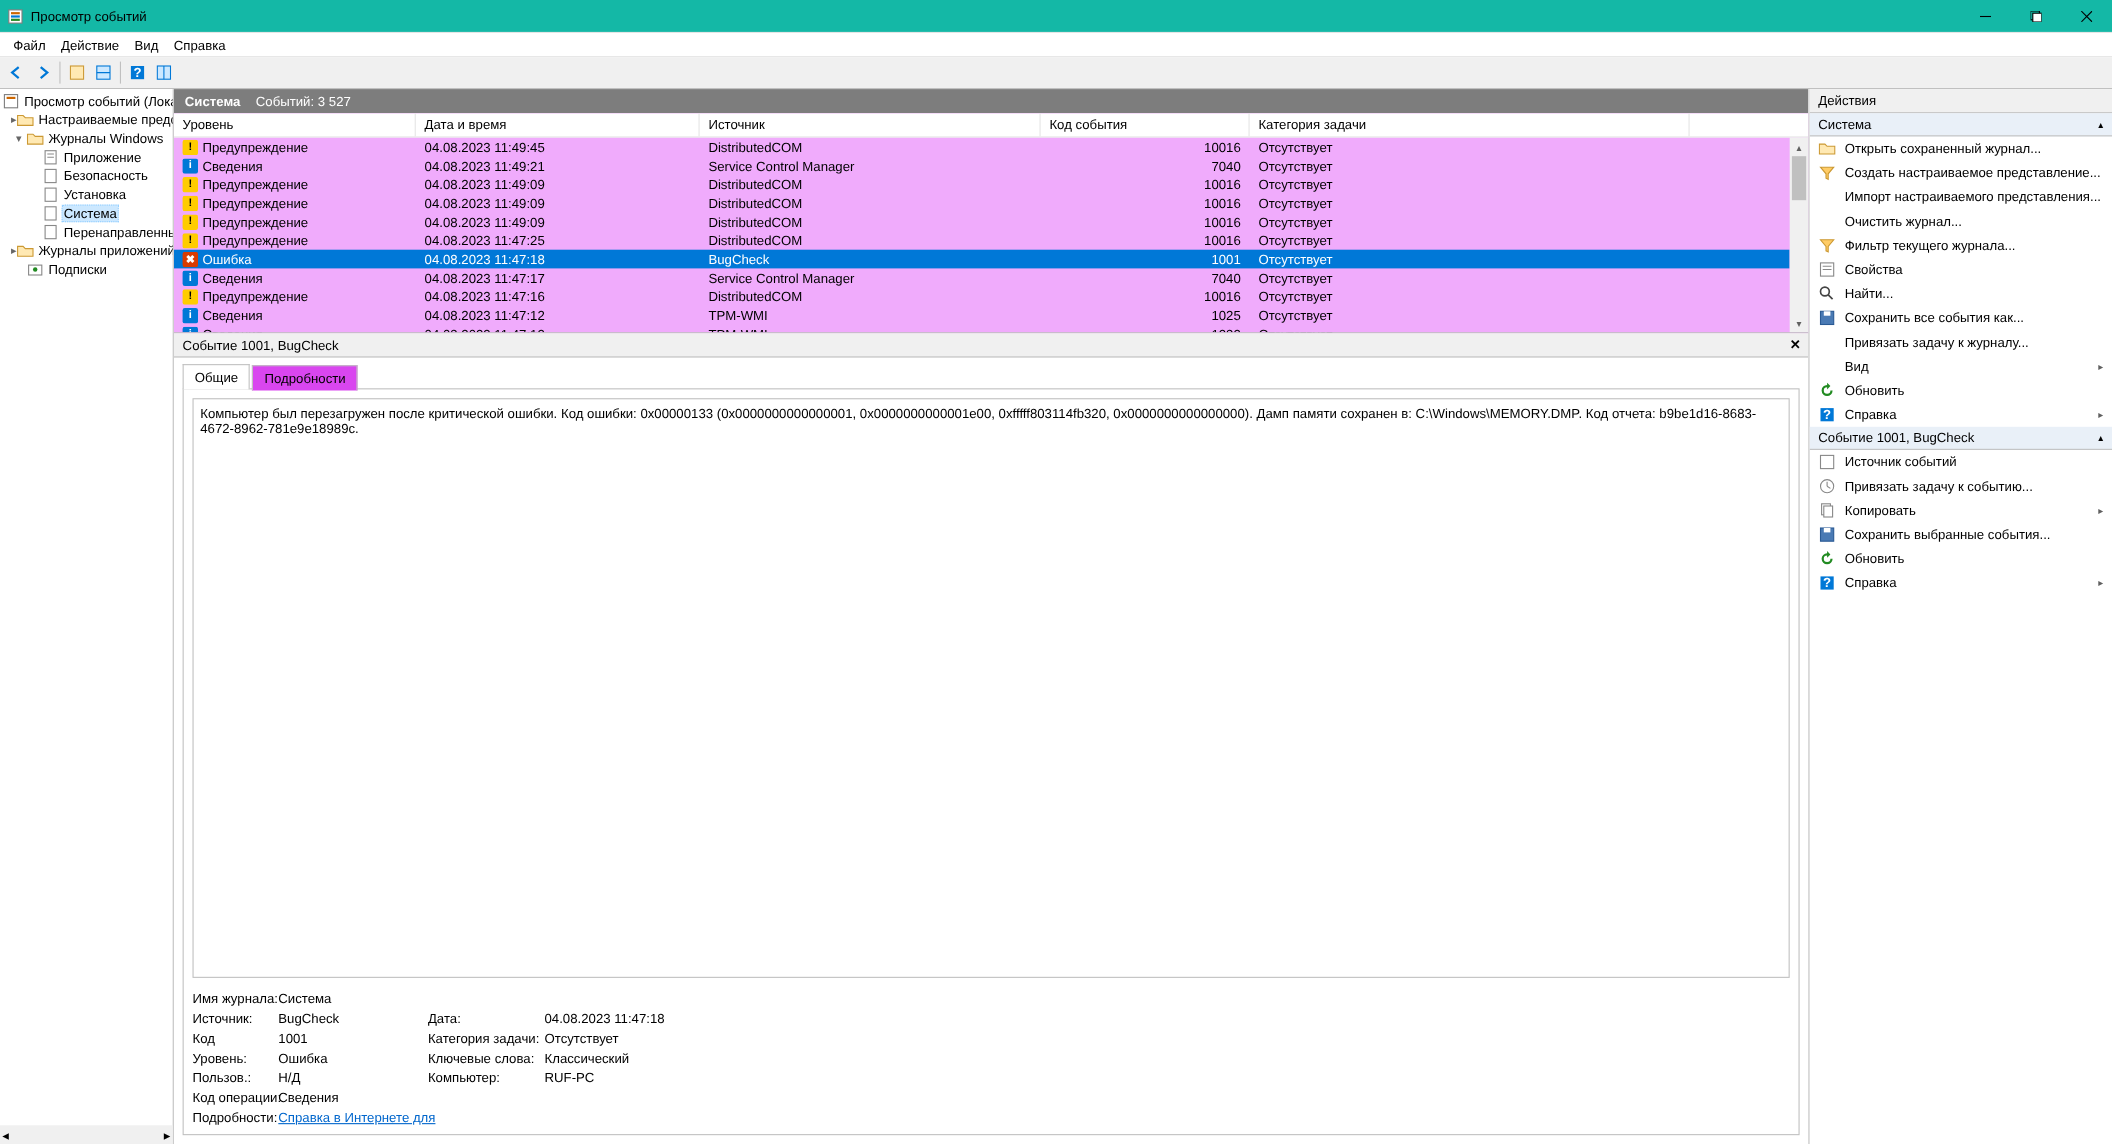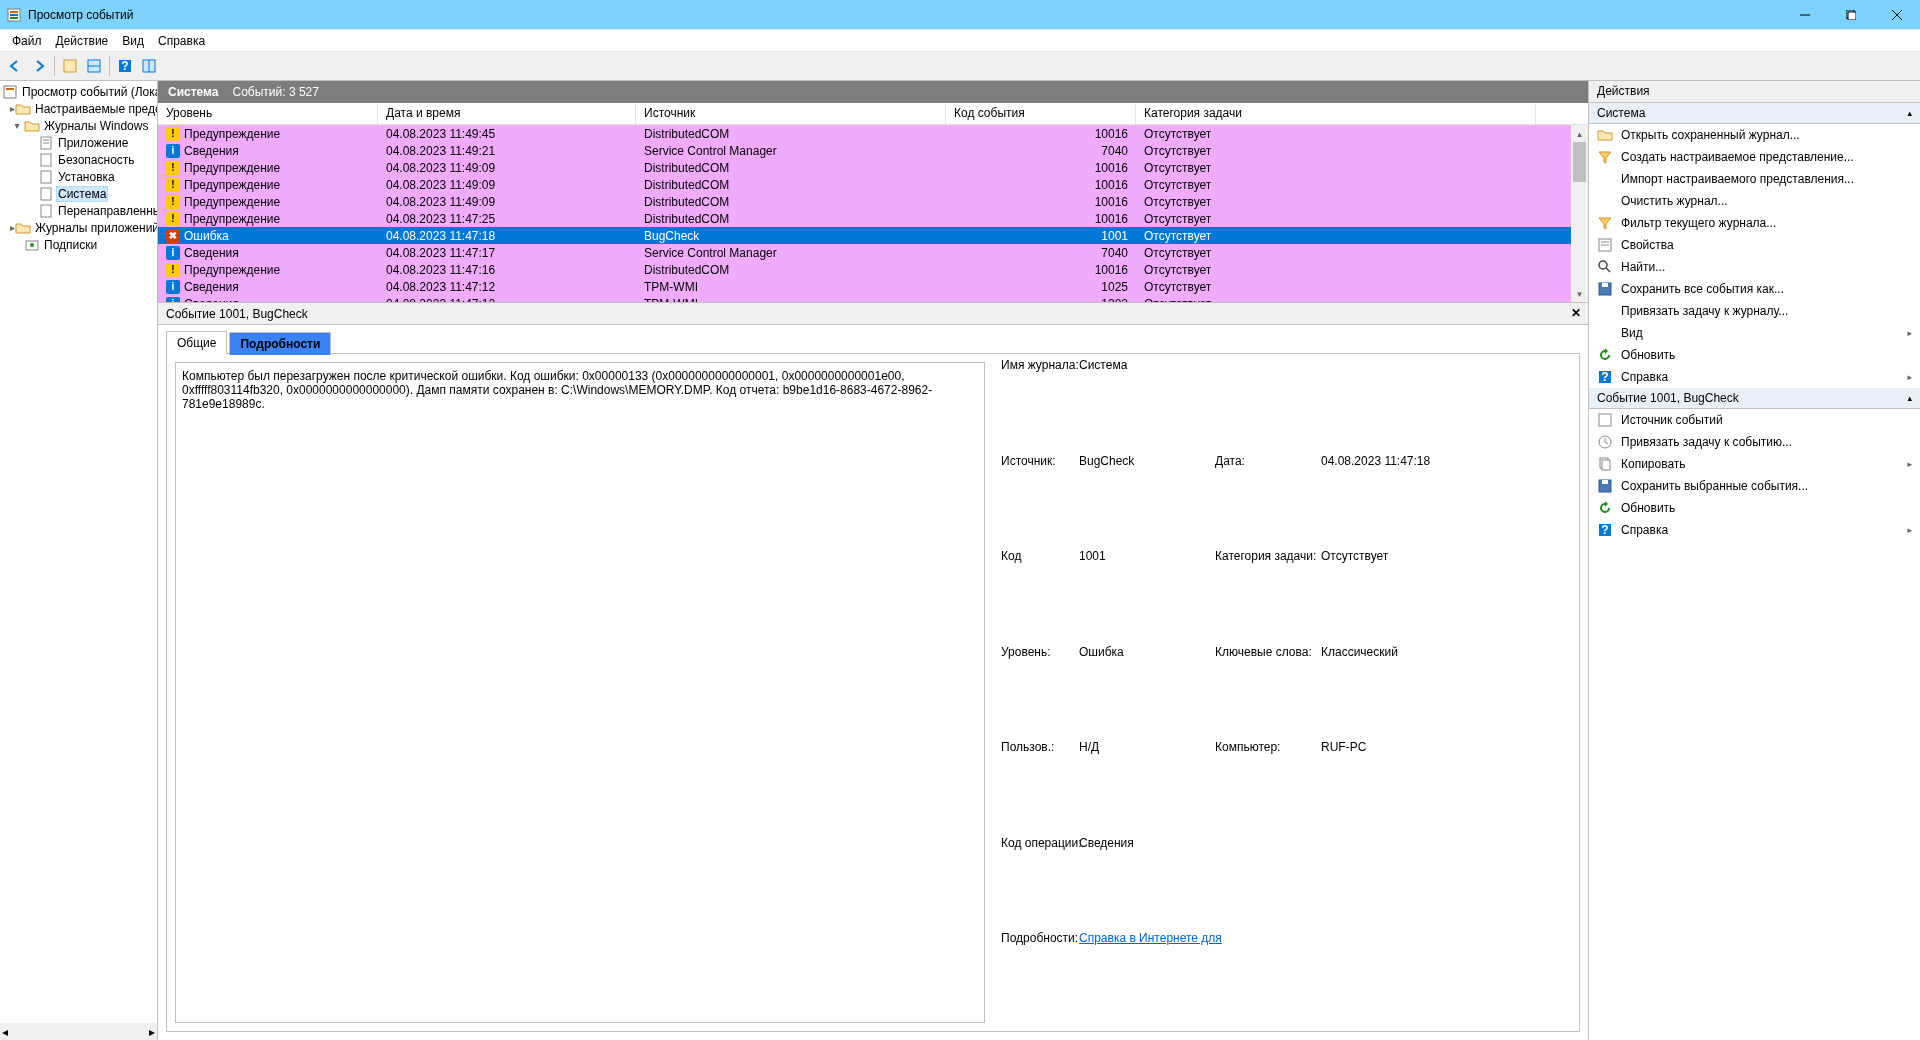--- a/index.html
+++ b/index.html
@@ -1,18 +1,18 @@
 <!DOCTYPE html>
 <html><head>
 <meta charset="utf-8">
 <style>
 * { margin:0; padding:0; box-sizing:border-box; font-family:"Segoe UI",Tahoma,sans-serif; font-size:12px; }
 body { background:#fff; width:1920px; height:1040px; overflow:hidden; display:flex; flex-direction:column; }
 
-.titlebar { height:30px; background:#7dd3fc; display:flex; align-items:center; padding-left:6px; border-bottom:1px solid #e5e5e5; }
+.titlebar { height:30px; background:#14b8a6; display:flex; align-items:center; padding-left:6px; border-bottom:1px solid #e5e5e5; }
 .titlebar .icon { width:16px; height:16px; margin-right:6px; }
 .titlebar .title { flex:1; }
 .titlebar .win-btns { display:flex; }
 .titlebar .win-btn { width:46px; height:30px; display:flex; align-items:center; justify-content:center; }
 
 .menubar { height:22px; background:#fff; display:flex; align-items:center; padding:0 6px; gap:2px; border-bottom:1px solid #e5e5e5;}
 .menubar .menu-item { padding:2px 6px; }
 
 .toolbar { height:28px; background:#f0f0f0; display:flex; align-items:center; padding:0 4px; gap:2px; }
 .toolbar .tb-btn { width:22px; height:22px; display:flex; align-items:center; justify-content:center; border:1px solid transparent; }
@@ -47,29 +47,29 @@
 .vscroll { position:absolute; top:22px; right:0; bottom:0; width:17px; background:#f0f0f0; display:flex; flex-direction:column; }
 .vscroll .arrow { height:17px; display:flex; align-items:center; justify-content:center; font-size:9px; color:#606060; }
 .vscroll .track { flex:1; position:relative; }
 .vscroll .thumb { position:absolute; left:2px; right:2px; top:0; height:40px; background:#c0c0c0; }
 
 .detail-panel { flex:1; display:flex; flex-direction:column; overflow:hidden; }
 .detail-header { height:22px; background:#f0f0f0; display:flex; align-items:center; padding:0 8px; border-bottom:1px solid #c0c0c0; position:relative; }
 .detail-header .close { position:absolute; right:4px; top:3px; width:16px; height:16px; font-weight:bold; text-align:center; }
 .tab-strip { height:28px; display:flex; align-items:flex-end; padding:4px 8px 0; background:#fff; }
 .tab { padding:4px 10px; border:1px solid #c0c0c0; border-bottom:none; margin-right:2px; background:#fff; position:relative; top:1px; }
-.tab.inactive { background:#3b82f6; top:2px;font-weight:bold; }
-.tab-content { flex:1; margin:0 8px 8px; border:1px solid #c0c0c0; display:flex; flex-direction:row; }
+.tab.inactive { background:#d946ef; top:2px; }
+.tab-content { flex:1; margin:0 8px 8px; border:1px solid #c0c0c0; display:flex; flex-direction:column; }
 .msg-box { flex:1; margin:8px; border:1px solid #c0c0c0; padding:6px; overflow:auto; }
 .field-grid { padding:4px 8px 8px; display:grid; grid-template-columns:72px 130px 100px 250px; row-gap:4px; column-gap:6px; }
 .field-grid .lbl { white-space:nowrap; }
 .field-grid .val { white-space:nowrap; }
 .field-grid .link { color:#0066cc; text-decoration:underline; }
 
-.actions-panel { width:332px; background:#fff; border-left:1px solid #c0c0c0; overflow:hidden; }
+.actions-panel { width:276px; background:#fff; border-left:1px solid #c0c0c0; overflow:hidden; }
 .actions-header { height:22px; background:#f0f0f0; border-bottom:1px solid #c0c0c0; padding:3px 8px; font-weight:normal; }
 .actions-section { background:#e9f0f8; padding:3px 8px; border-bottom:1px solid #c0c0c0; display:flex; justify-content:space-between; align-items:center; }
 .actions-section .collapse { font-size:9px; }
 .action-item { display:flex; align-items:center; padding:3px 8px; gap:8px; }
 .action-item .ai-icon { width:16px; height:16px; display:flex; align-items:center; justify-content:center; }
 .action-item .ai-label { flex:1; }
 .action-item .arrow { font-size:9px; color:#606060; }
 
 .col-level{width:220px}.col-date{width:258px}.col-source{width:310px}
 .col-code-hdr{width:190px}.col-cat-hdr{width:400px}

